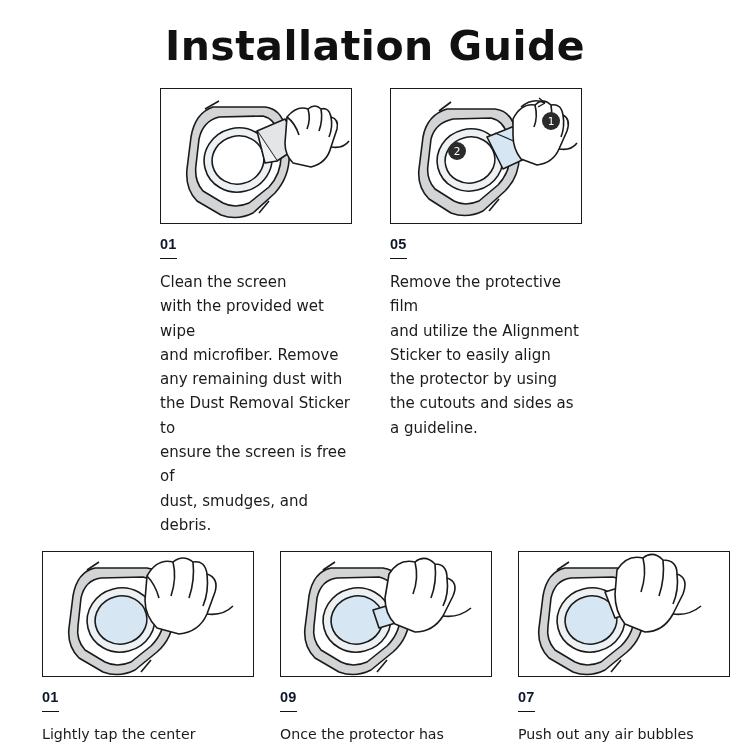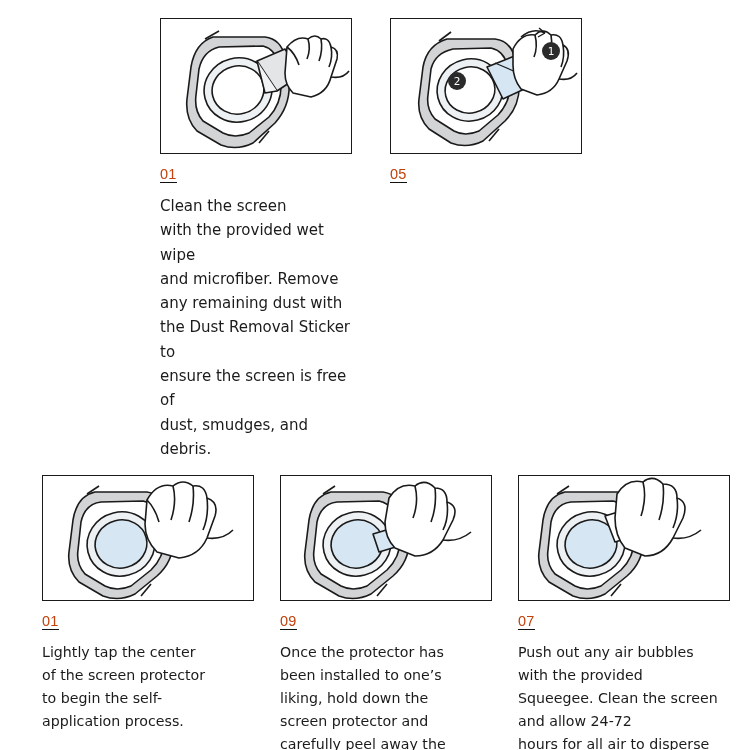--- a/index.html
+++ b/index.html
@@ -56,24 +56,24 @@
     border: 1.6px solid #1a1a1a;
     background: #fff;
     position: relative;
     overflow: hidden;
   }
   .row-top .figure { width: 192px; height: 136px; }
   .row-bottom .figure { width: 212px; height: 126px; }
 
   .step-num {
     font-size: 14.5px;
-    font-weight: normal;
-    color: #c2410c;
+    font-weight: bold;
+    color: #0f172a;
     margin-top: 12px;
-    padding-bottom: 0;
+    padding-bottom: 6px;
     display: inline-block;
     border-bottom: 1.6px solid #111;
     align-self: flex-start;
     letter-spacing: 0.3px;
   }
   .step-text {
     margin-top: 11px;
     font-size: 15px;
     line-height: 1.62;
     color: #1b1b1b;
@@ -82,20 +82,21 @@
   }
   .row-bottom .step-text { font-size: 14.2px; }
 
   svg { display: block; }
 </style>
 </head>
 <body>
 
 <div class="page">
 
+  <h1 class="title">Installation Guide</h1>
 
   <div class="row row-top">
 
     <div class="card">
       <div class="figure">
         <svg viewBox="0 0 192 136" width="192" height="136">
           <g fill="none" stroke="#1a1a1a" stroke-width="1.6" stroke-linejoin="round">
 
             <path d="M52 18 L104 18 Q120 20 124 38 L128 62 Q130 86 114 104 L92 124 Q76 132 60 126 L36 112 Q24 100 26 80 L30 48 Q34 24 52 18 Z" fill="#d2d4d6"></path>
             <path d="M58 28 L102 27 Q114 30 117 44 L120 64 Q121 84 108 98 L88 114 Q74 120 62 114 L42 102 Q33 92 35 76 L38 50 Q42 32 58 28 Z" fill="#ffffff"></path>
@@ -157,20 +158,26 @@
             <circle cx="160" cy="32" r="9" fill="#2b2b2b"></circle>
             <text x="160" y="36" font-size="10.5" fill="#ffffff" text-anchor="middle" font-family="DejaVu Sans, sans-serif">1</text>
           </g>
           <g>
             <circle cx="66" cy="62" r="9" fill="#2b2b2b"></circle>
             <text x="66" y="66" font-size="10.5" fill="#ffffff" text-anchor="middle" font-family="DejaVu Sans, sans-serif">2</text>
           </g>
         </svg>
       </div>
       <span class="step-num">05</span>
+      <div class="step-text">Remove the protective film
+and utilize the Alignment
+Sticker to easily align
+the protector by using
+the cutouts and sides as
+a guideline.</div>
     </div>
   </div>
 
   <div class="row row-bottom">
 
     <div class="card">
       <div class="figure">
         <svg viewBox="0 0 212 126" width="212" height="126">
           <g fill="none" stroke="#1a1a1a" stroke-width="1.6" stroke-linejoin="round">
             <path d="M52 16 L104 16 Q122 19 126 38 L130 60 Q132 84 114 100 L92 118 Q76 126 60 120 L36 106 Q24 94 26 76 L30 44 Q34 20 52 16 Z" fill="#d2d4d6"></path>

